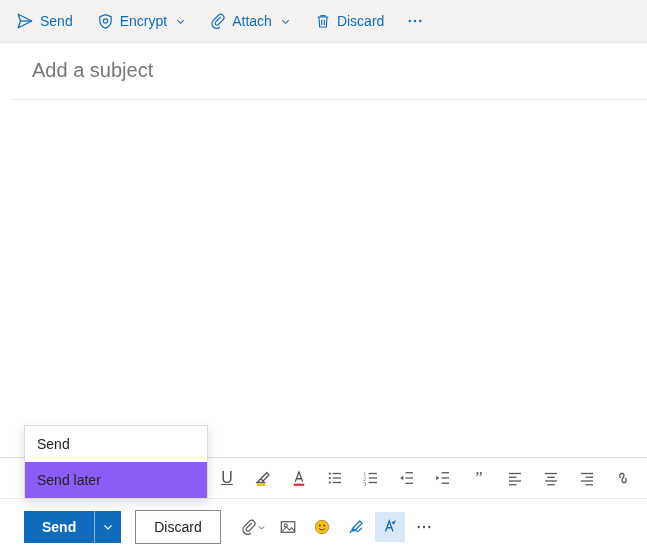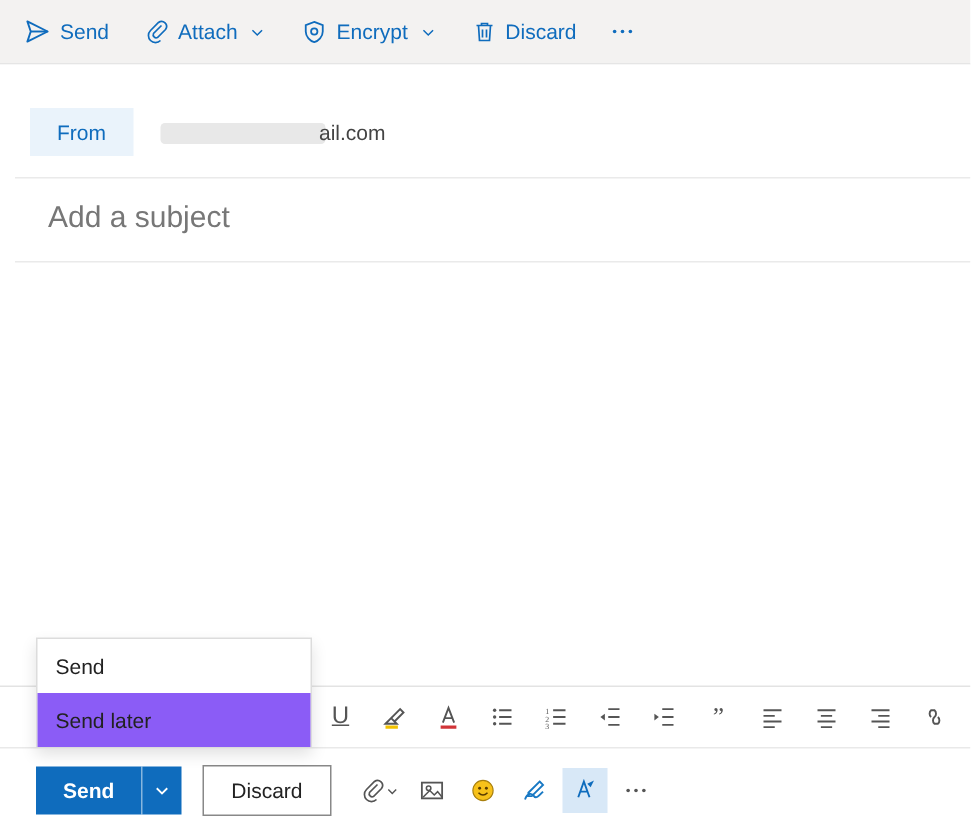--- a/index.html
+++ b/index.html
@@ -189,62 +189,54 @@
 
 <div class="cmdbar">
   <div class="cmd">
     <svg class="icn" width="18" height="18" viewBox="0 0 24 24">
         <path fill="none" stroke="#0f6cbd" stroke-width="1.7" stroke-linejoin="round" d="M3 3 L21 12 L3 21 L6 12 Z"></path>
         <line x1="6" y1="12" x2="21" y2="12" stroke="#0f6cbd" stroke-width="1.7"></line>
       </svg>
     <span>Send</span>
   </div>
   <div class="cmd">
-    <svg class="icn" width="16" height="18" viewBox="0 0 24 24">
-        <path fill="none" stroke="#0f6cbd" stroke-width="1.7" d="M16 6 L8 14 a3 3 0 0 0 4 4 L20 10 a5 5 0 0 0 -7 -7 L5 11 a7 7 0 0 0 10 10"></path>
-      </svg>
-    <span>Attach</span>
-    <svg class="icn chev" width="11" height="11" viewBox="0 0 24 24">
-        <path fill="none" stroke="#0f6cbd" stroke-width="2.2" d="M5 9 L12 16 L19 9"></path>
-      </svg>
-  </div>
-  <div class="cmd">
     <svg class="icn" width="17" height="18" viewBox="0 0 24 24">
         <path fill="none" stroke="#0f6cbd" stroke-width="1.7" d="M12 3 L20 6 V12 C20 17 16 21 12 22 C8 21 4 17 4 12 V6 Z"></path>
         <circle cx="12" cy="12" r="3" fill="none" stroke="#0f6cbd" stroke-width="1.7"></circle>
       </svg>
     <span>Encrypt</span>
+    <svg class="icn chev" width="11" height="11" viewBox="0 0 24 24">
+        <path fill="none" stroke="#0f6cbd" stroke-width="2.2" d="M5 9 L12 16 L19 9"></path>
+      </svg>
+  </div>
+  <div class="cmd">
+    <svg class="icn" width="16" height="18" viewBox="0 0 24 24">
+        <path fill="none" stroke="#0f6cbd" stroke-width="1.7" d="M16 6 L8 14 a3 3 0 0 0 4 4 L20 10 a5 5 0 0 0 -7 -7 L5 11 a7 7 0 0 0 10 10"></path>
+      </svg>
+    <span>Attach</span>
     <svg class="icn chev" width="11" height="11" viewBox="0 0 24 24">
         <path fill="none" stroke="#0f6cbd" stroke-width="2.2" d="M5 9 L12 16 L19 9"></path>
       </svg>
   </div>
   <div class="cmd">
     <svg class="icn" width="16" height="18" viewBox="0 0 24 24">
         <path fill="none" stroke="#0f6cbd" stroke-width="1.7" d="M4 6 H20 M9 6 V4 H15 V6 M6 6 L7 21 H17 L18 6 M10 10 V18 M14 10 V18"></path>
       </svg>
     <span>Discard</span>
   </div>
   <div class="cmd" style="padding:6px 8px;">
     <svg class="icn" width="18" height="18" viewBox="0 0 24 24">
         <circle cx="5" cy="12" r="1.6" fill="#0f6cbd"></circle>
         <circle cx="12" cy="12" r="1.6" fill="#0f6cbd"></circle>
         <circle cx="19" cy="12" r="1.6" fill="#0f6cbd"></circle>
       </svg>
   </div>
 </div>
 
 <div class="headers">
-  <div class="hdr-row from">
-    <div class="hdr-btn">
-      <span>From</span>
-    </div>
-    <div class="from-val">
-      <span class="blur"></span><span>ail.com</span>
-    </div>
-  </div>
   <div class="subject-row">
     <input class="subject-input" placeholder="Add a subject" style="">
   </div>
 </div>
 
 <div class="body-area"></div>
 
 <div class="bottom">
 
   <div class="fmt-row">

